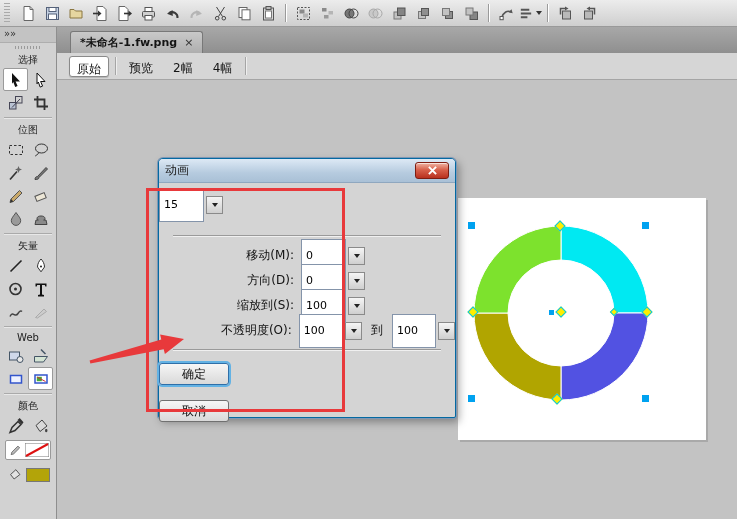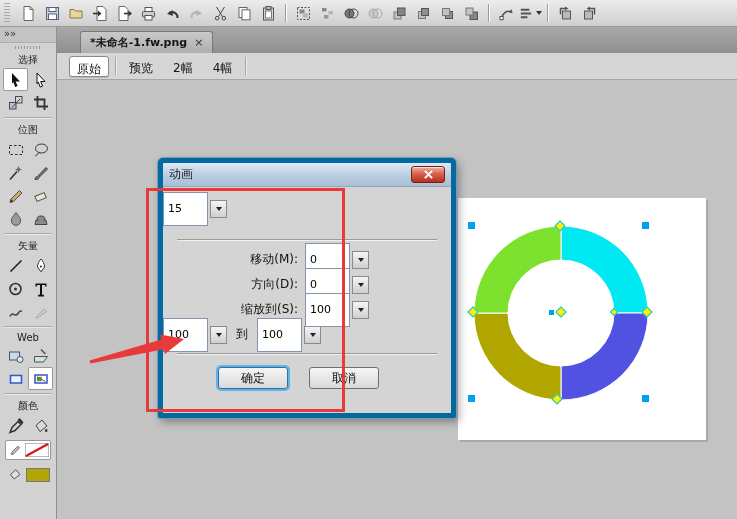--- a/index.html
+++ b/index.html
@@ -35,21 +35,21 @@
   .sb-cell.sel { background:#fff; border:1px solid #9a9a9a; border-radius:2px; }
   .sb-div { height:1px; background:#aaa; margin:3px 4px; box-shadow:0 1px 0 #e8e8e8; }
   .color-row { display:flex; align-items:center; justify-content:center; gap:3px; height:23px; }
   .color-row svg { width:16px; height:16px; }
   .swatch { width:24px; height:14px; border:1px solid #777; background:#fff; position:relative; }
   .stroke-box { display:flex; align-items:center; gap:3px; background:#fff;
     border:1px solid #999; border-radius:2px; padding:2px 3px; }
 
   
   .tabbar { position:absolute; top:27px; left:57px; width:680px; height:26px;
-    background:linear-gradient(#a8a8a8,#8f8f8f); display:flex; align-items:flex-end;padding-left:10px; }
+    background:linear-gradient(#a8a8a8,#8f8f8f); display:flex; align-items:flex-end; }
   .tab { margin-left:13px; height:22px; display:flex; align-items:center; gap:7px;
     padding:0 9px; background:linear-gradient(#c9c9c9,#aeaeae);
     border:1px solid #787878; border-bottom:none; border-radius:3px 3px 0 0;
     font-size:11px; color:#141414; font-weight:bold; }
   .tab-close { font-weight:normal; color:#333; font-size:11px; cursor:default; }
 
   
   .viewbar { position:absolute; top:53px; left:57px; width:680px; height:27px;
     background:#d6d6d6; border-bottom:1px solid #a5a5a5;
     display:flex; align-items:center; padding-left:12px; gap:6px; }
@@ -63,21 +63,21 @@
   .doc { position:absolute; top:80px; left:57px; width:680px; height:439px; background:#c3c3c3; }
   .canvas { position:absolute; top:198px; left:458px; width:248px; height:242px;
     background:#fff; box-shadow:2px 2px 0 #a9a9a9; }
   .h-sq { position:absolute; width:7px; height:7px; background:#00a2f0; }
   .h-dm { position:absolute; width:8px; height:8px; background:#ffee00;
     border:1px solid #00c8ea; transform:rotate(45deg); }
   .h-sq-sm { position:absolute; width:5px; height:5px; background:#00a2f0; }
 
   
   .dialog { position:absolute; top:158px; left:158px; width:298px; height:260px;
-    border:5px solid #0369a1; border-radius:5px 5px 2px 2px;
+    border:1px solid #0369a1; border-radius:5px 5px 2px 2px;
     box-shadow:0 0 0 1px #7e97b5, 3px 4px 8px rgba(0,0,0,.35); background:#d4d4d4; z-index:20; }
   .dlg-title { height:24px; border-radius:4px 4px 0 0;
     background:linear-gradient(#dde9f5,#b6cbdf 60%,#a9c0d6);
     border-bottom:1px solid #8fa7bf; display:flex; align-items:center; padding:0 6px; }
   .dlg-title-text { flex:1; font-size:12px; color:#1c1c1c; }
   .dlg-close { width:34px; height:17px; border-radius:3px;
     background:linear-gradient(#f0b4a4,#d8614c 45%,#b8301e);
     border:1px solid #7e1d12; box-shadow:inset 0 1px 0 rgba(255,255,255,.6);
     display:flex; align-items:center; justify-content:center; }
   .dlg-close svg { width:9px; height:9px; }
@@ -91,21 +91,21 @@
     background:linear-gradient(#f5f5f5,#cfcfcf); display:flex; align-items:center; justify-content:center; }
   .ddbtn i { width:0; height:0; border-left:3px solid transparent; border-right:3px solid transparent;
     border-top:4px solid #222; }
   .dto { margin:0 9px; font-size:12px; color:#111; }
   .radio { width:12px; height:12px; border-radius:50%; border:1px solid #7c8aa0;
     background:radial-gradient(#fff,#e2e2e2); margin:0 4px 0 10px; position:relative; }
   .radio.sel::after { content:""; position:absolute; left:2px; top:2px; width:6px; height:6px;
     border-radius:50%; background:#2f6fd0; }
   .rlbl { font-size:12px; color:#111; }
   .dlg-hr { height:1px; background:#9a9a9a; box-shadow:0 1px 0 #f0f0f0; margin:7px 14px; }
-  .btnrow { display:flex; justify-content:center; gap:21px; padding:6px 17px 0 0; }
+  .btnrow { display:flex; justify-content:center; gap:15px; padding:6px 17px 0 0;flex-direction:column; }
   .dbtn { width:70px; height:22px; font-size:12px; color:#111; border-radius:3px;
     background:linear-gradient(#f6f6f6,#d9d9d9); border:1px solid #707070;
     display:flex; align-items:center; justify-content:center; }
   .dbtn.default { border:1px solid #2f6fa8; box-shadow:0 0 0 2px #63b2e4; }
 
   
   .red-rect { position:absolute; left:146px; top:188px; width:199px; height:224px;
     border:3px solid #e8393b; z-index:50; pointer-events:none; }
   .red-arrow { position:absolute; left:88px; top:326px; z-index:51; pointer-events:none; }
 </style>
@@ -558,20 +558,21 @@
         <span class="dlbl">缩放到(S):</span>
         <span class="dinput">
             <span>100</span>
           </span>
         <span class="ddbtn">
             <i></i>
           </span>
       </div>
 
       <div class="drow">
+        <span class="dlbl">不透明度(O):</span>
         <span class="dinput">
             <span>100</span>
           </span>
         <span class="ddbtn">
             <i></i>
           </span>
         <span class="dto">到</span>
         <span class="dinput">
             <span>100</span>
           </span>

